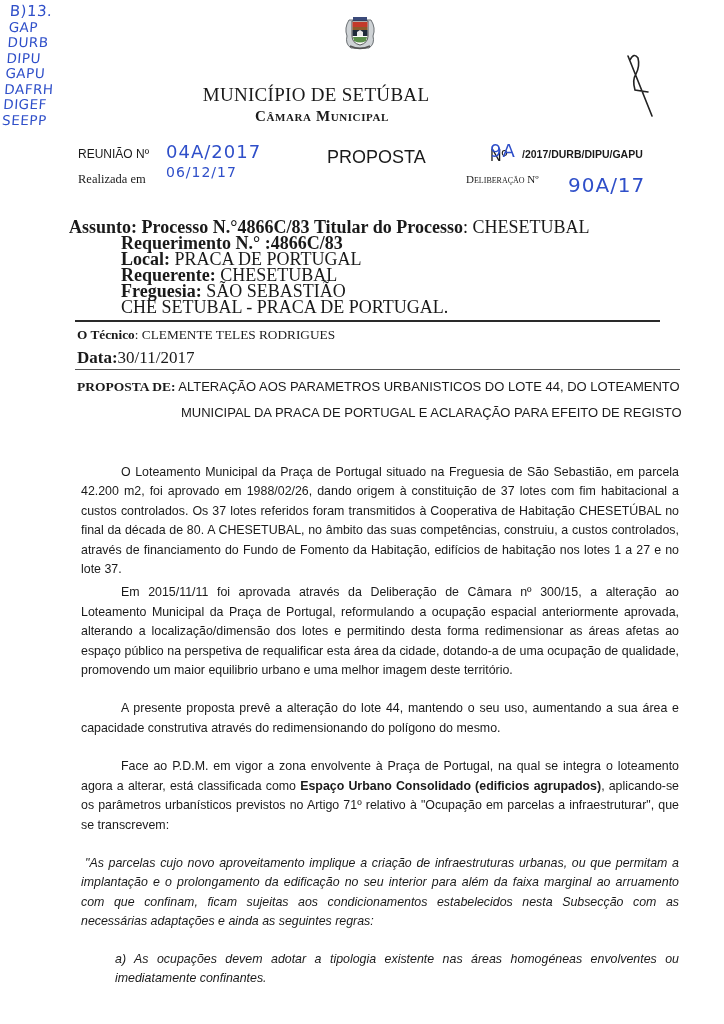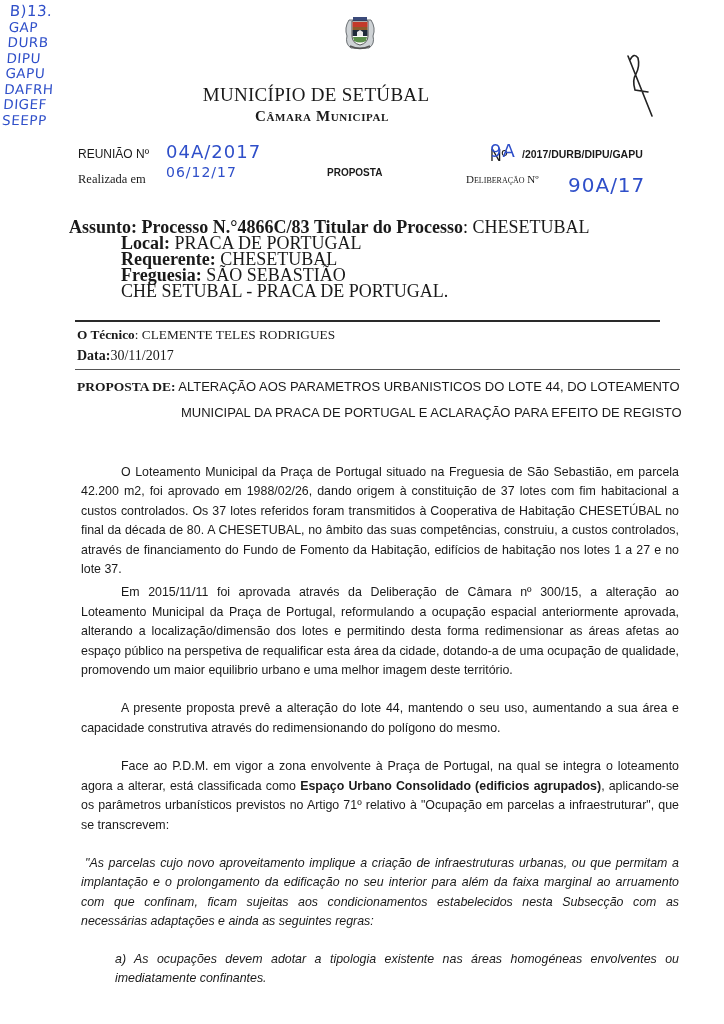--- a/index.html
+++ b/index.html
@@ -21,39 +21,39 @@
   #crest { left:343px; top:14px; width:34px; height:38px; }
 
   #muni-title { left:0; width:584px; top:84px; text-align:center; font-size:19px; letter-spacing:0.3px; padding-left:48px; box-sizing:border-box; }
   #camara-title { left:0; width:596px; top:108px; text-align:center; font-size:15px; font-weight:bold; font-variant:small-caps; letter-spacing:0.6px; padding-left:48px; box-sizing:border-box; }
 
   .lbl-small { font-size:12px; }
   #reuniao-label { left:78px; top:147px; }
   #reuniao-value { left:166px; top:141px; font-size:18px; letter-spacing:1px; }
   #realizada-label { left:78px; top:172px; font-size:12.5px; }
   #realizada-value { left:166px; top:164px; font-size:14px; letter-spacing:1px; }
-  #proposta-label { left:327px; top:147px; font-size:10px; font-weight:bold;margin-top:20px; }
+  #proposta-label { left:327px; top:147px; font-size:18px; font-weight:normal; }
   #numero-label { left:490px; top:147px; font-size:16px; }
   #numero-value { left:490px; top:140px; font-size:18px; letter-spacing:1px; }
   #numero-suffix { left:522px; top:148px; font-size:10.5px; font-weight:bold; }
   #delib-label { left:466px; top:173px; font-size:11px; font-variant:small-caps; }
   #delib-value { left:568px; top:173px; font-size:20px; letter-spacing:1px; }
 
   
   #assunto { left:69px; top:219px; font-size:18px; line-height:16px; }
   #assunto .row { white-space:nowrap; }
   #assunto .indent { padding-left:52px; }
   b { font-weight:bold; }
 
   .hrule { position:absolute; height:2px; background:#2a2a2a; }
   #rule-1 { left:75px; top:320px; width:585px; }
   #rule-2 { left:75px; top:369px; width:605px; height:1px; background:#555; }
 
   #tecnico { left:77px; top:327px; font-size:13.3px; }
-  #data-line { left:77px; top:348px; font-size:14px; }
+  #data-line { left:77px; top:348px; font-size:17px; }
 
   #proposta-de { left:77px; top:374px; font-size:13px; line-height:26px; width:620px; }
   #proposta-de .cont { padding-left:104px; white-space:nowrap; }
 
   
   #body-text { left:77px; top:459px; width:606px; font-size:12.4px; line-height:19.4px; text-align:justify; }
   #body-text p { margin:4px; }
   #body-text .ind { text-indent:40px; }
   #body-text .gap { margin-top:19px; }
   #body-text .quote { font-style:italic; text-indent:4px; }
@@ -103,20 +103,23 @@
 <div id="delib-label" class="abs serif">Deliberação Nº</div>
 <div id="delib-value" class="abs hand">90A/17</div>
 
 <div id="assunto" class="abs serif">
   <div class="row">
     <b>Assunto:</b>
     <b>Processo N.°4866C/83</b>
     <b>Titular do Processo</b><span>: CHESETUBAL</span>
   </div>
   <div class="row indent">
+    <b>Requerimento N.° :4866C/83</b>
+  </div>
+  <div class="row indent">
     <b>Local:</b><span> PRACA DE PORTUGAL</span>
   </div>
   <div class="row indent">
     <b>Requerente:</b><span> CHESETUBAL</span>
   </div>
   <div class="row indent">
     <b>Freguesia:</b><span> SÃO SEBASTIÃO</span>
   </div>
   <div class="row indent">CHE SETUBAL - PRACA DE PORTUGAL.</div>
 </div>

